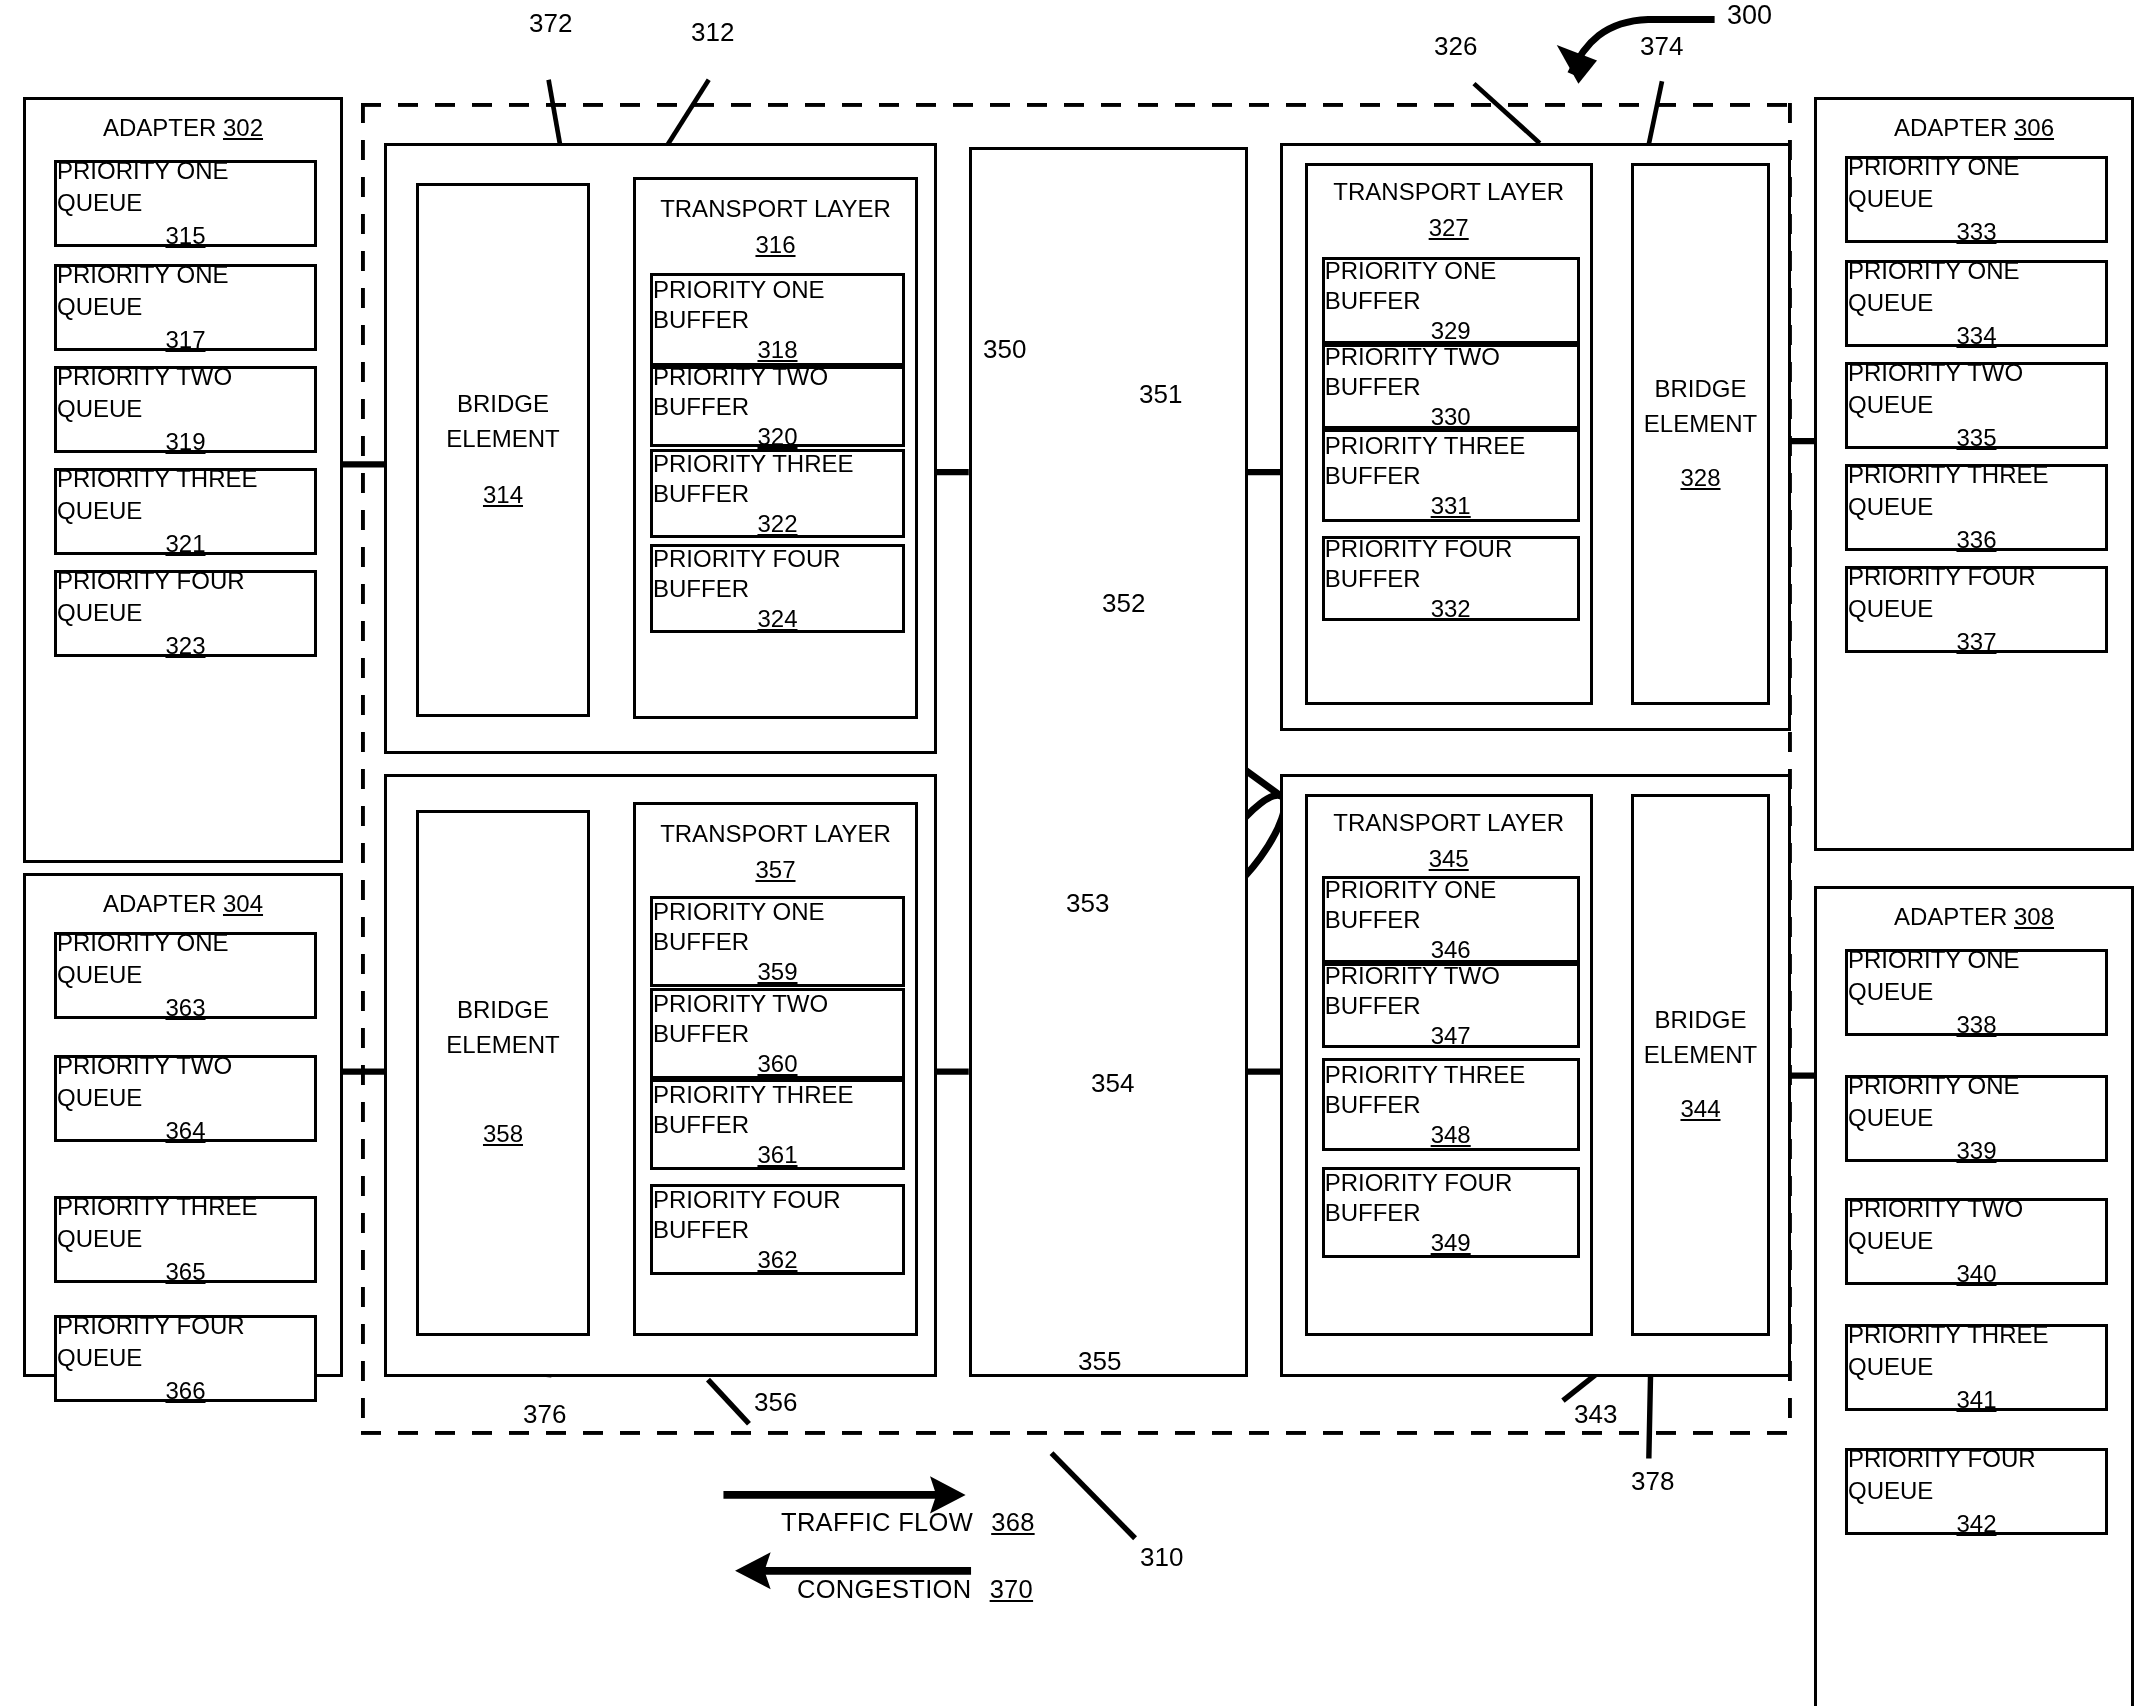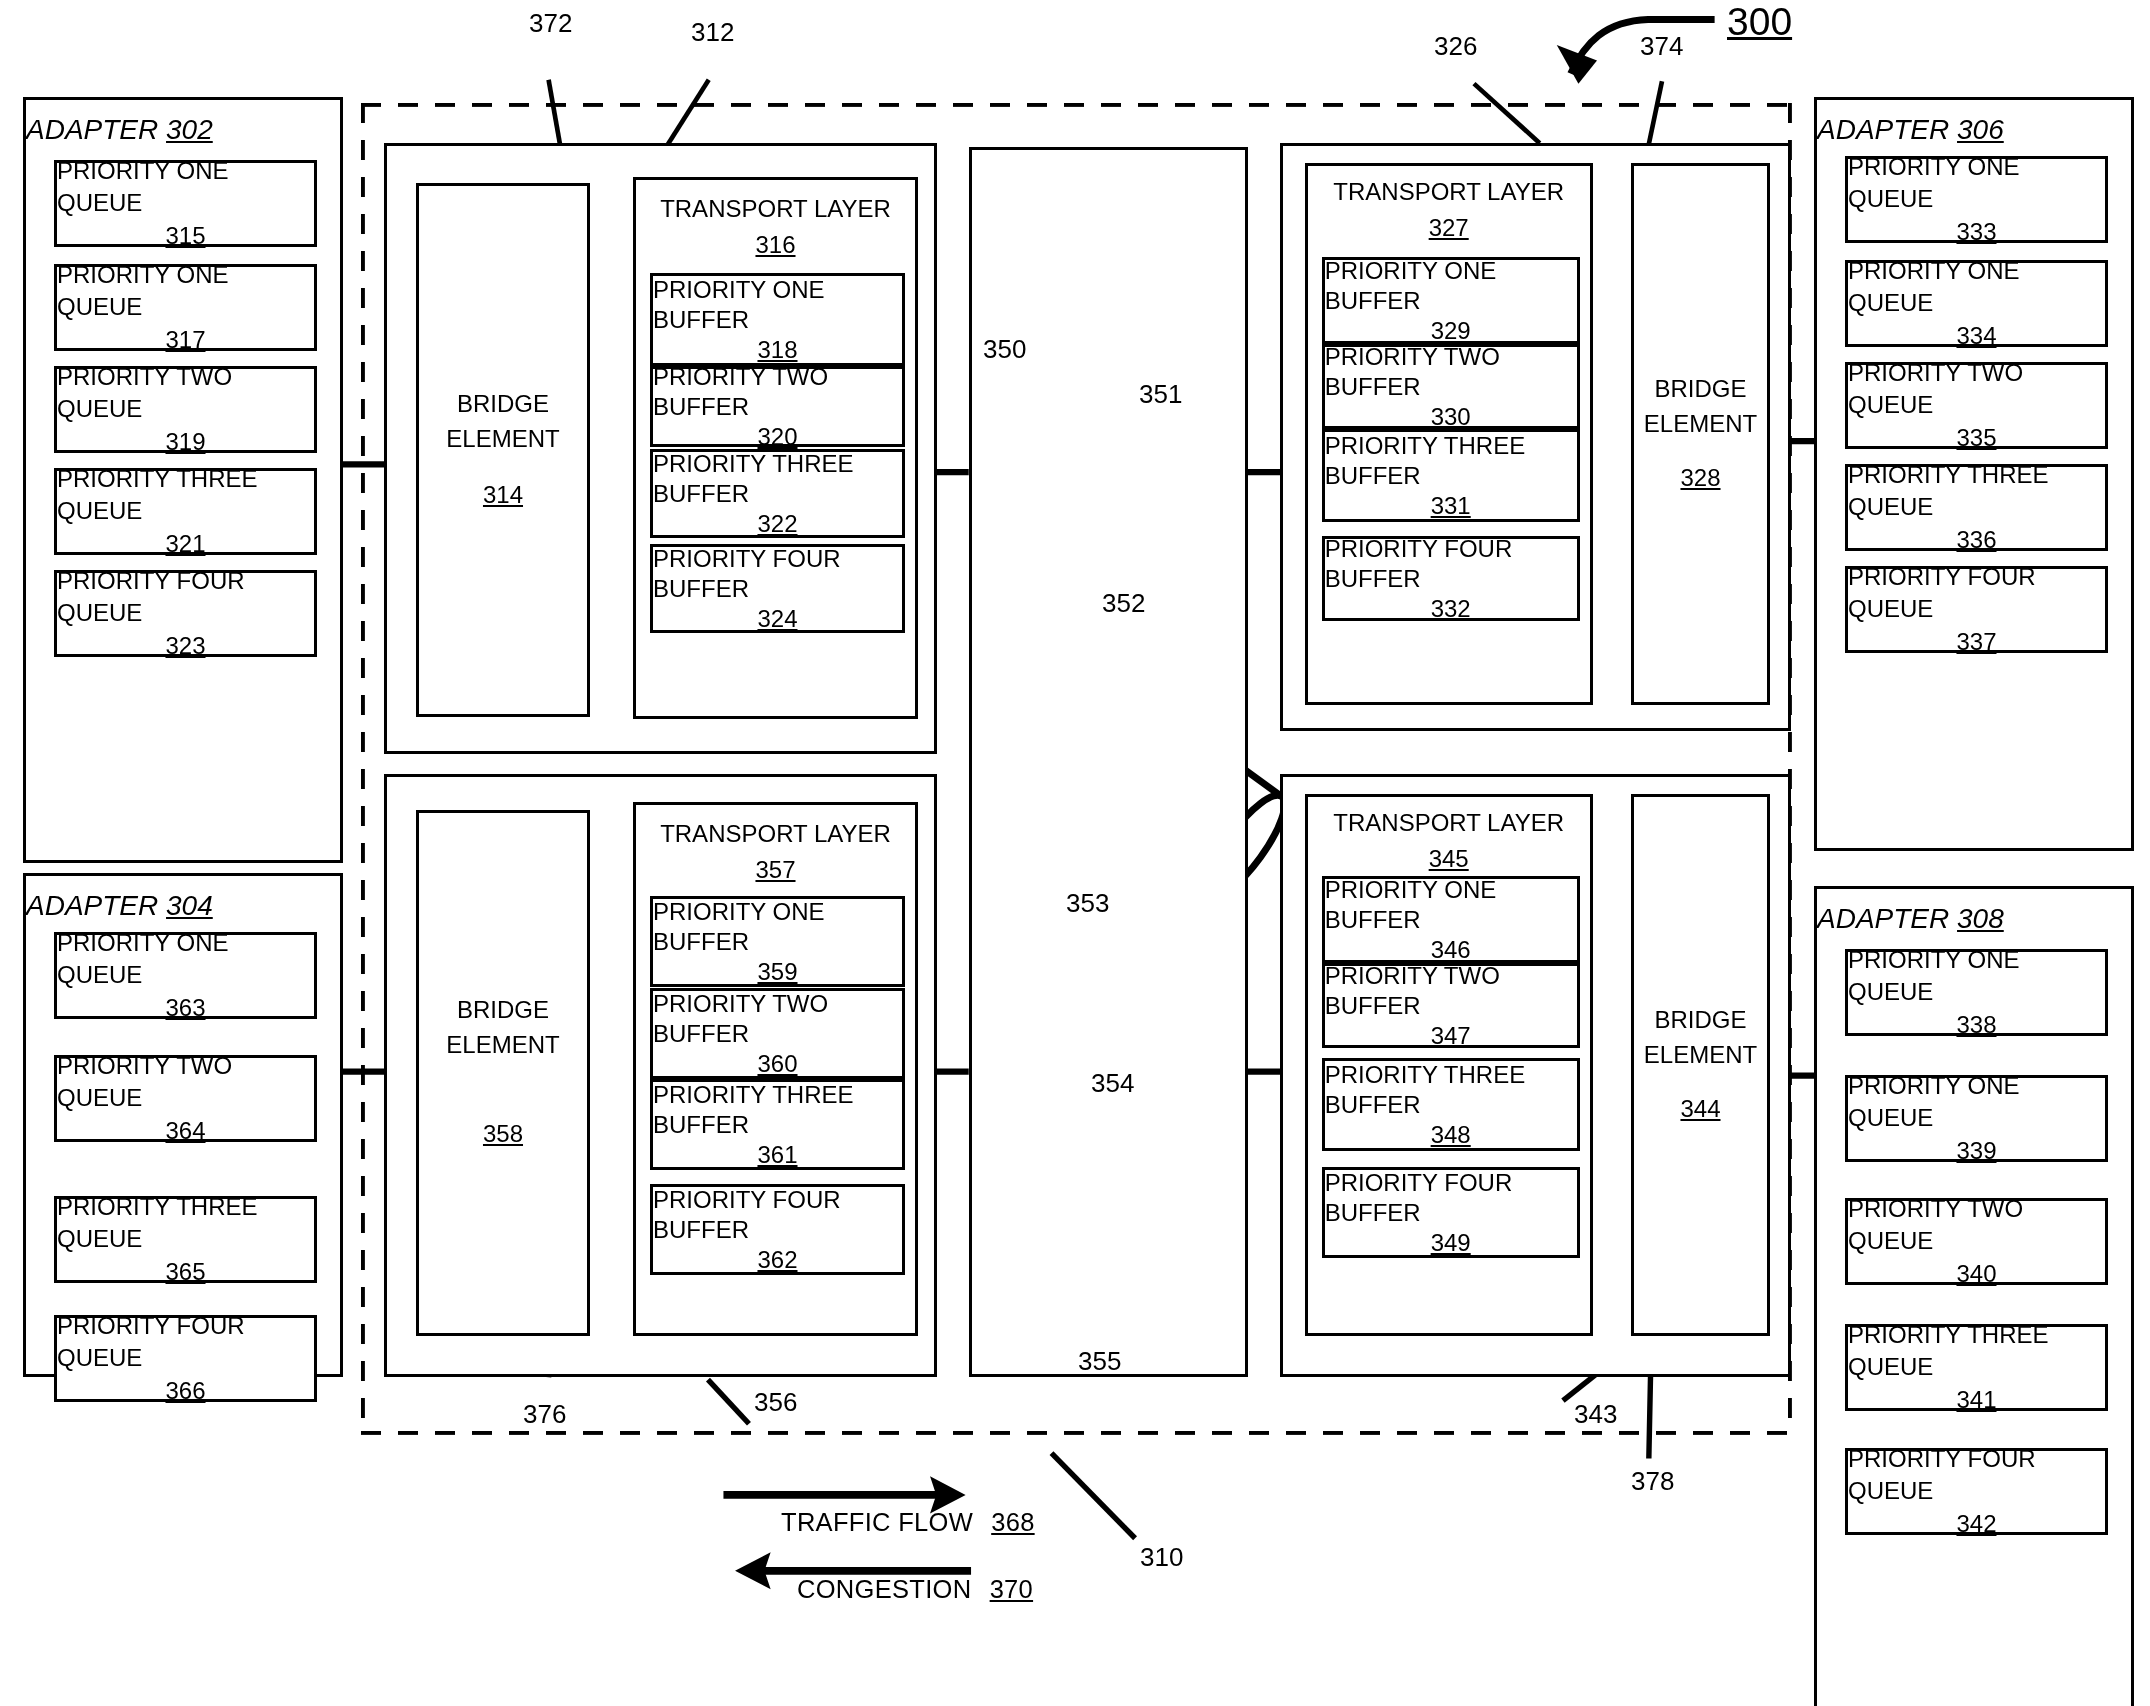--- a/index.html
+++ b/index.html
@@ -15,39 +15,39 @@
   #domain{position:absolute;left:361px;top:103px;width:1431px;height:1332px;
      box-sizing:border-box;
      background:
        repeating-linear-gradient(90deg,#000 0 20px,transparent 20px 37px) top left/100% 3.9px no-repeat,
        repeating-linear-gradient(90deg,#000 0 20px,transparent 20px 37px) bottom left/100% 3.9px no-repeat,
        repeating-linear-gradient(180deg,#000 0 20px,transparent 20px 37px) top left/3.9px 100% no-repeat,
        repeating-linear-gradient(180deg,#000 0 20px,transparent 20px 37px) top right/3.9px 100% no-repeat;}
 
   
   .adapter{position:absolute;border:3.9px solid #000;background:#fff;box-sizing:border-box;}
-  .adapter-title{position:absolute;left:0;right:0;font-size:28px;font-style:italic;}
+  .adapter-title{position:absolute;left:0;right:0;text-align:center;font-size:24px;}
   .queue{position:absolute;border:3.9px solid #000;background:#fff;box-sizing:border-box;
          display:flex;flex-direction:column;align-items:center;justify-content:center;
          font-size:24px;line-height:1.35;}
 
   
   .tlouter{position:absolute;border:3.9px solid #000;background:#fff;box-sizing:border-box;}
   .tltitle{position:absolute;left:0;right:0;text-align:center;font-size:24px;line-height:1.5;}
   .buf{position:absolute;border:3.9px solid #000;background:#fff;box-sizing:border-box;
        display:flex;flex-direction:column;align-items:center;justify-content:center;
        font-size:24px;line-height:1.25;}
   .bridge{position:absolute;border:3.9px solid #000;background:#fff;box-sizing:border-box;
        display:flex;flex-direction:column;align-items:center;justify-content:center;
        font-size:24px;line-height:1.45;}
 
   svg.ov{position:absolute;left:0;top:0;width:2151px;height:1707px;pointer-events:none;}
 
   .reflbl{position:absolute;font-size:26px;}
-  .bigref{position:absolute;font-size:39px;text-decoration:underline;}
+  .bigref{position:absolute;font-size:27px;}
 </style>
 </head>
 <body>
 
 <div id="stage">
 
   <div id="domain"></div>
 
   <svg class="ov" viewBox="0 0 2780 2206">
     <defs>

